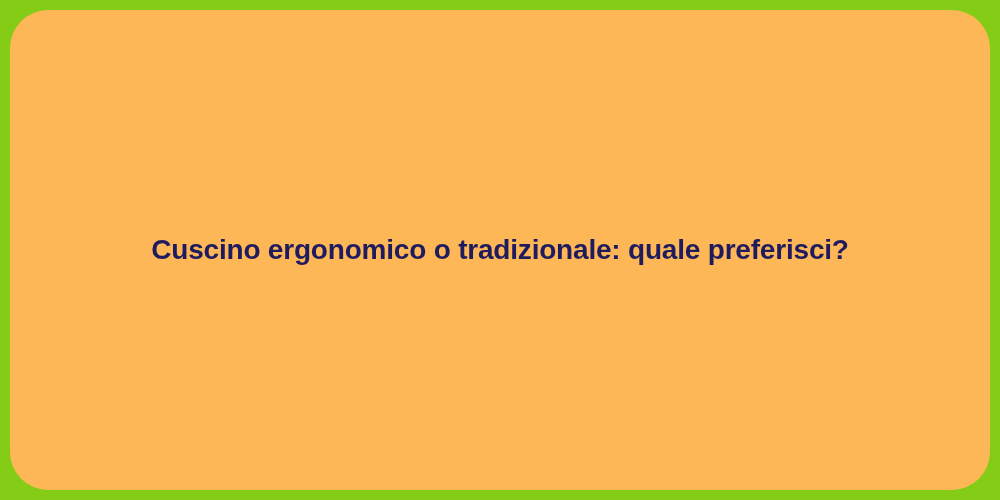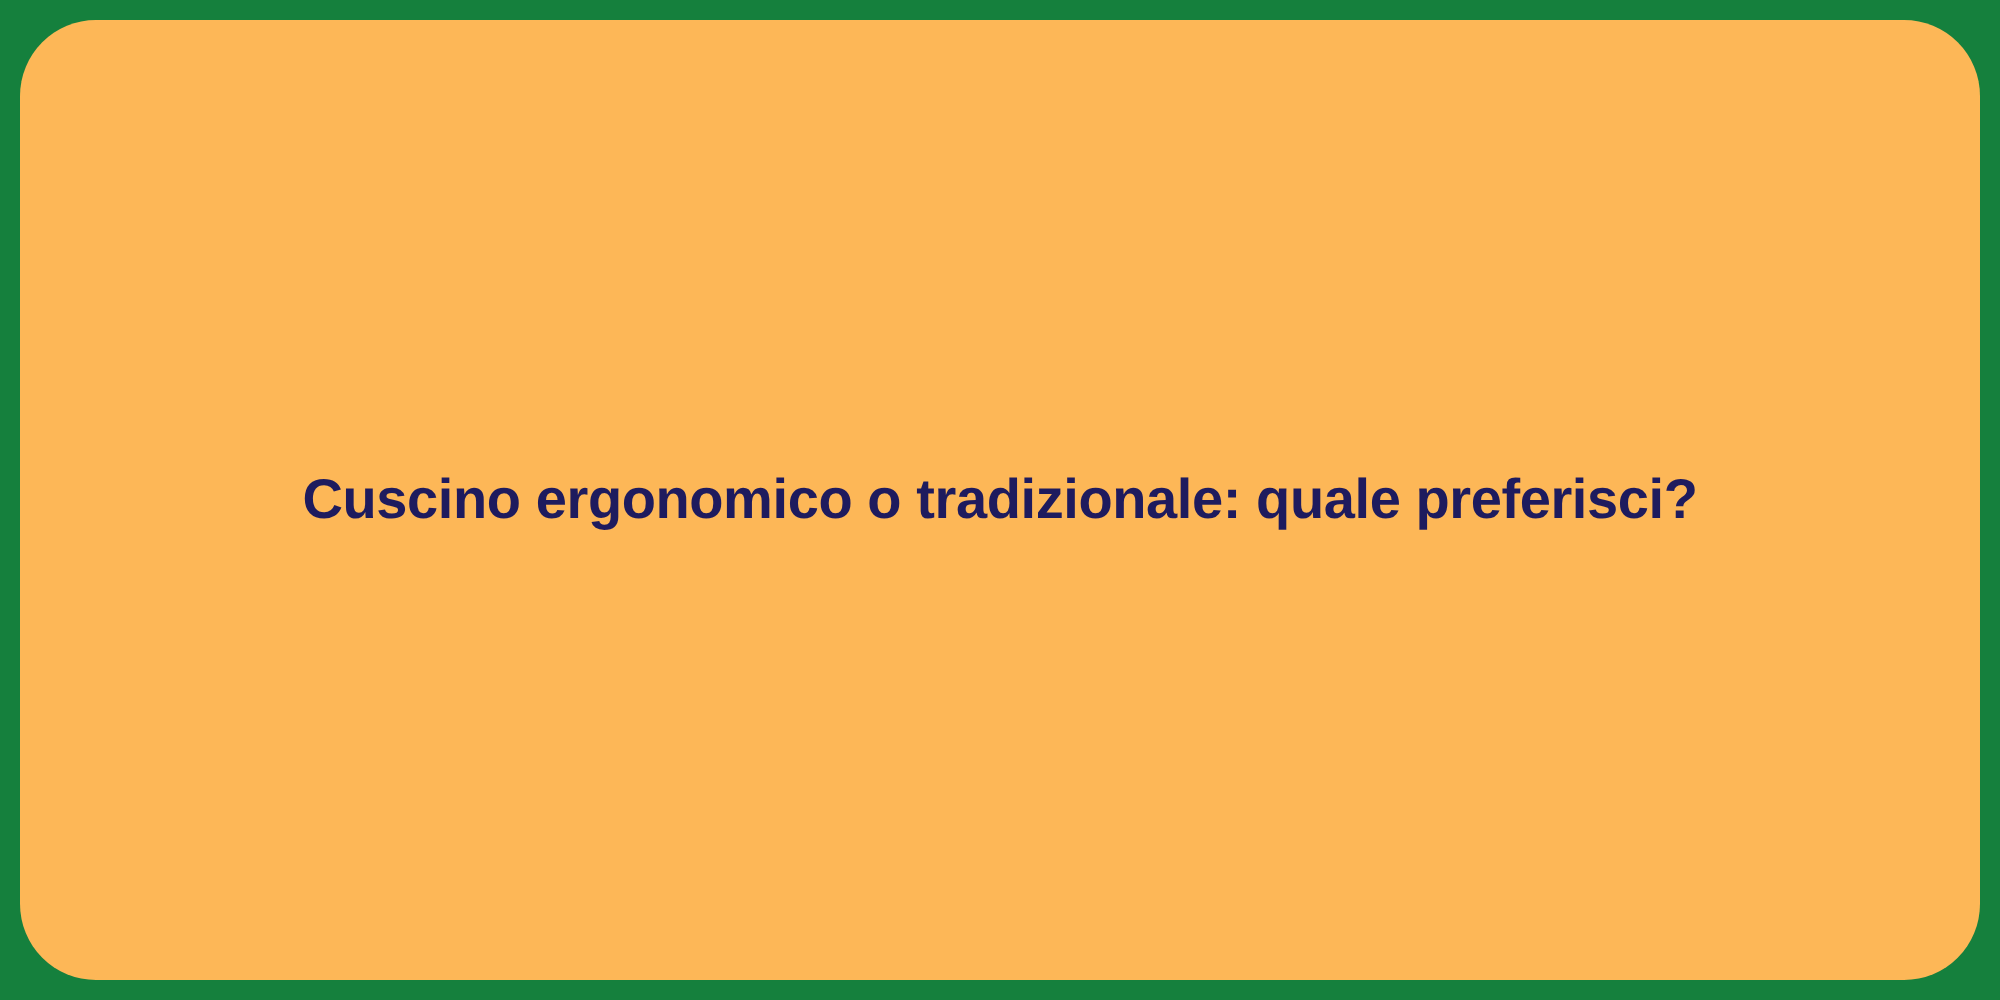--- a/index.html
+++ b/index.html
@@ -13,21 +13,21 @@
     height: 500px;
     overflow: hidden;
     font-family: "Liberation Sans", "DejaVu Sans", sans-serif;
   }
 
   .frame {
     position: relative;
     box-sizing: border-box;
     width: 1000px;
     height: 500px;
-    background: #15803d;
+    background: #84cc16;
     padding: 10px;
   }
 
   .card {
     box-sizing: border-box;
     width: 100%;
     height: 100%;
     background: #fdb757;
     border-radius: 38px;
     display: flex;

